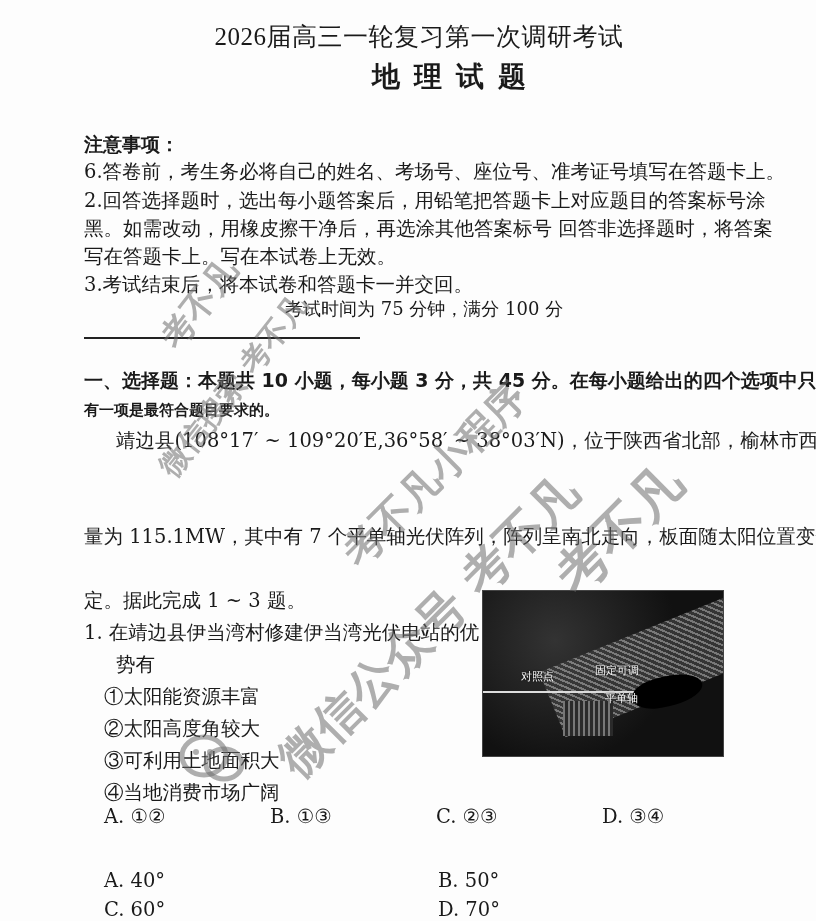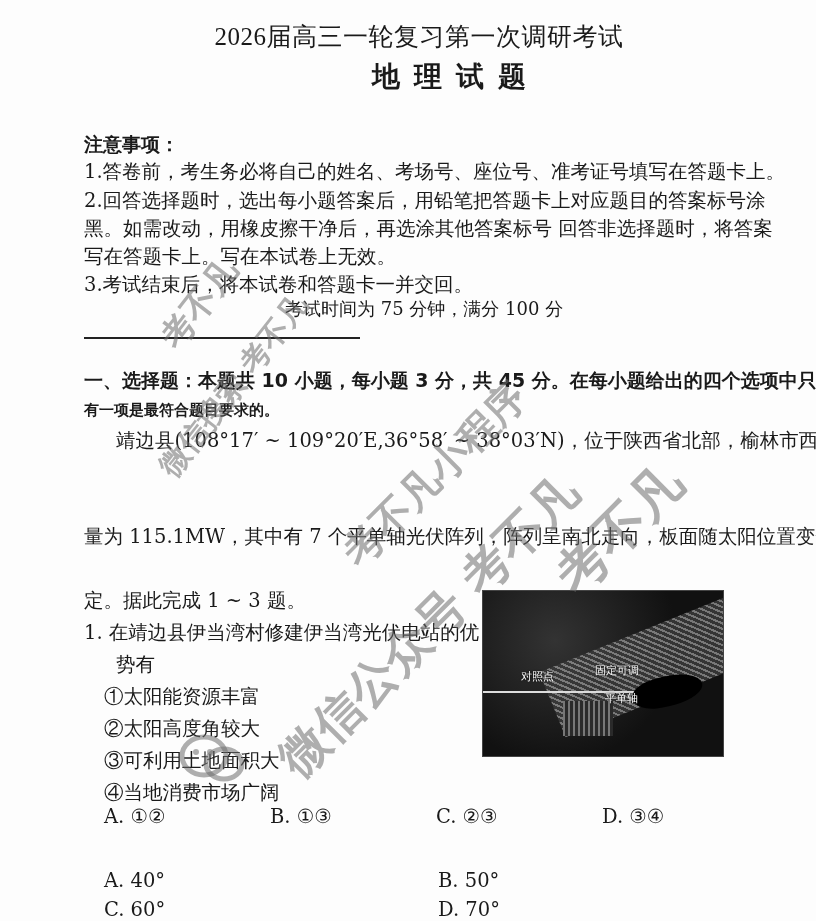--- a/index.html
+++ b/index.html
@@ -73,21 +73,21 @@
 </style>
 </head>
 <body>
 
 <div class="page">
 
   <div class="exam-title">2026届高三一轮复习第一次调研考试</div>
   <div class="subject-title">地理试题</div>
 
   <div class="line bold notice-head">注意事项：</div>
-  <div class="line" style="top:158px">1.答卷前，考生务必将自己的姓名、考场号、座位号、准考证号填写在答题卡上。</div>
+  <div class="line" style="top:158px">6.答卷前，考生务必将自己的姓名、考场号、座位号、准考证号填写在答题卡上。</div>
   <div class="line" style="top:187px">2.回答选择题时，选出每小题答案后，用铅笔把答题卡上对应题目的答案标号涂</div>
   <div class="line" style="top:215px">黑。如需改动，用橡皮擦干净后，再选涂其他答案标号   回答非选择题时，将答案</div>
   <div class="line" style="top:243px">写在答题卡上。写在本试卷上无效。</div>
   <div class="line" style="top:271px">3.考试结束后，将本试卷和答题卡一并交回。</div>
   <div class="exam-time">考试时间为 75 分钟，满分 100 分</div>
 
   <div class="divider"></div>
 
   <div class="line bold" style="top:366px;font-size:19px">一、选择题：本题共 10 小题，每小题 3 分，共 45 分。在每小题给出的四个选项中只</div>
   <div class="line bold" style="top:396px;font-size:15px">有一项是最符合题目要求的。</div>

